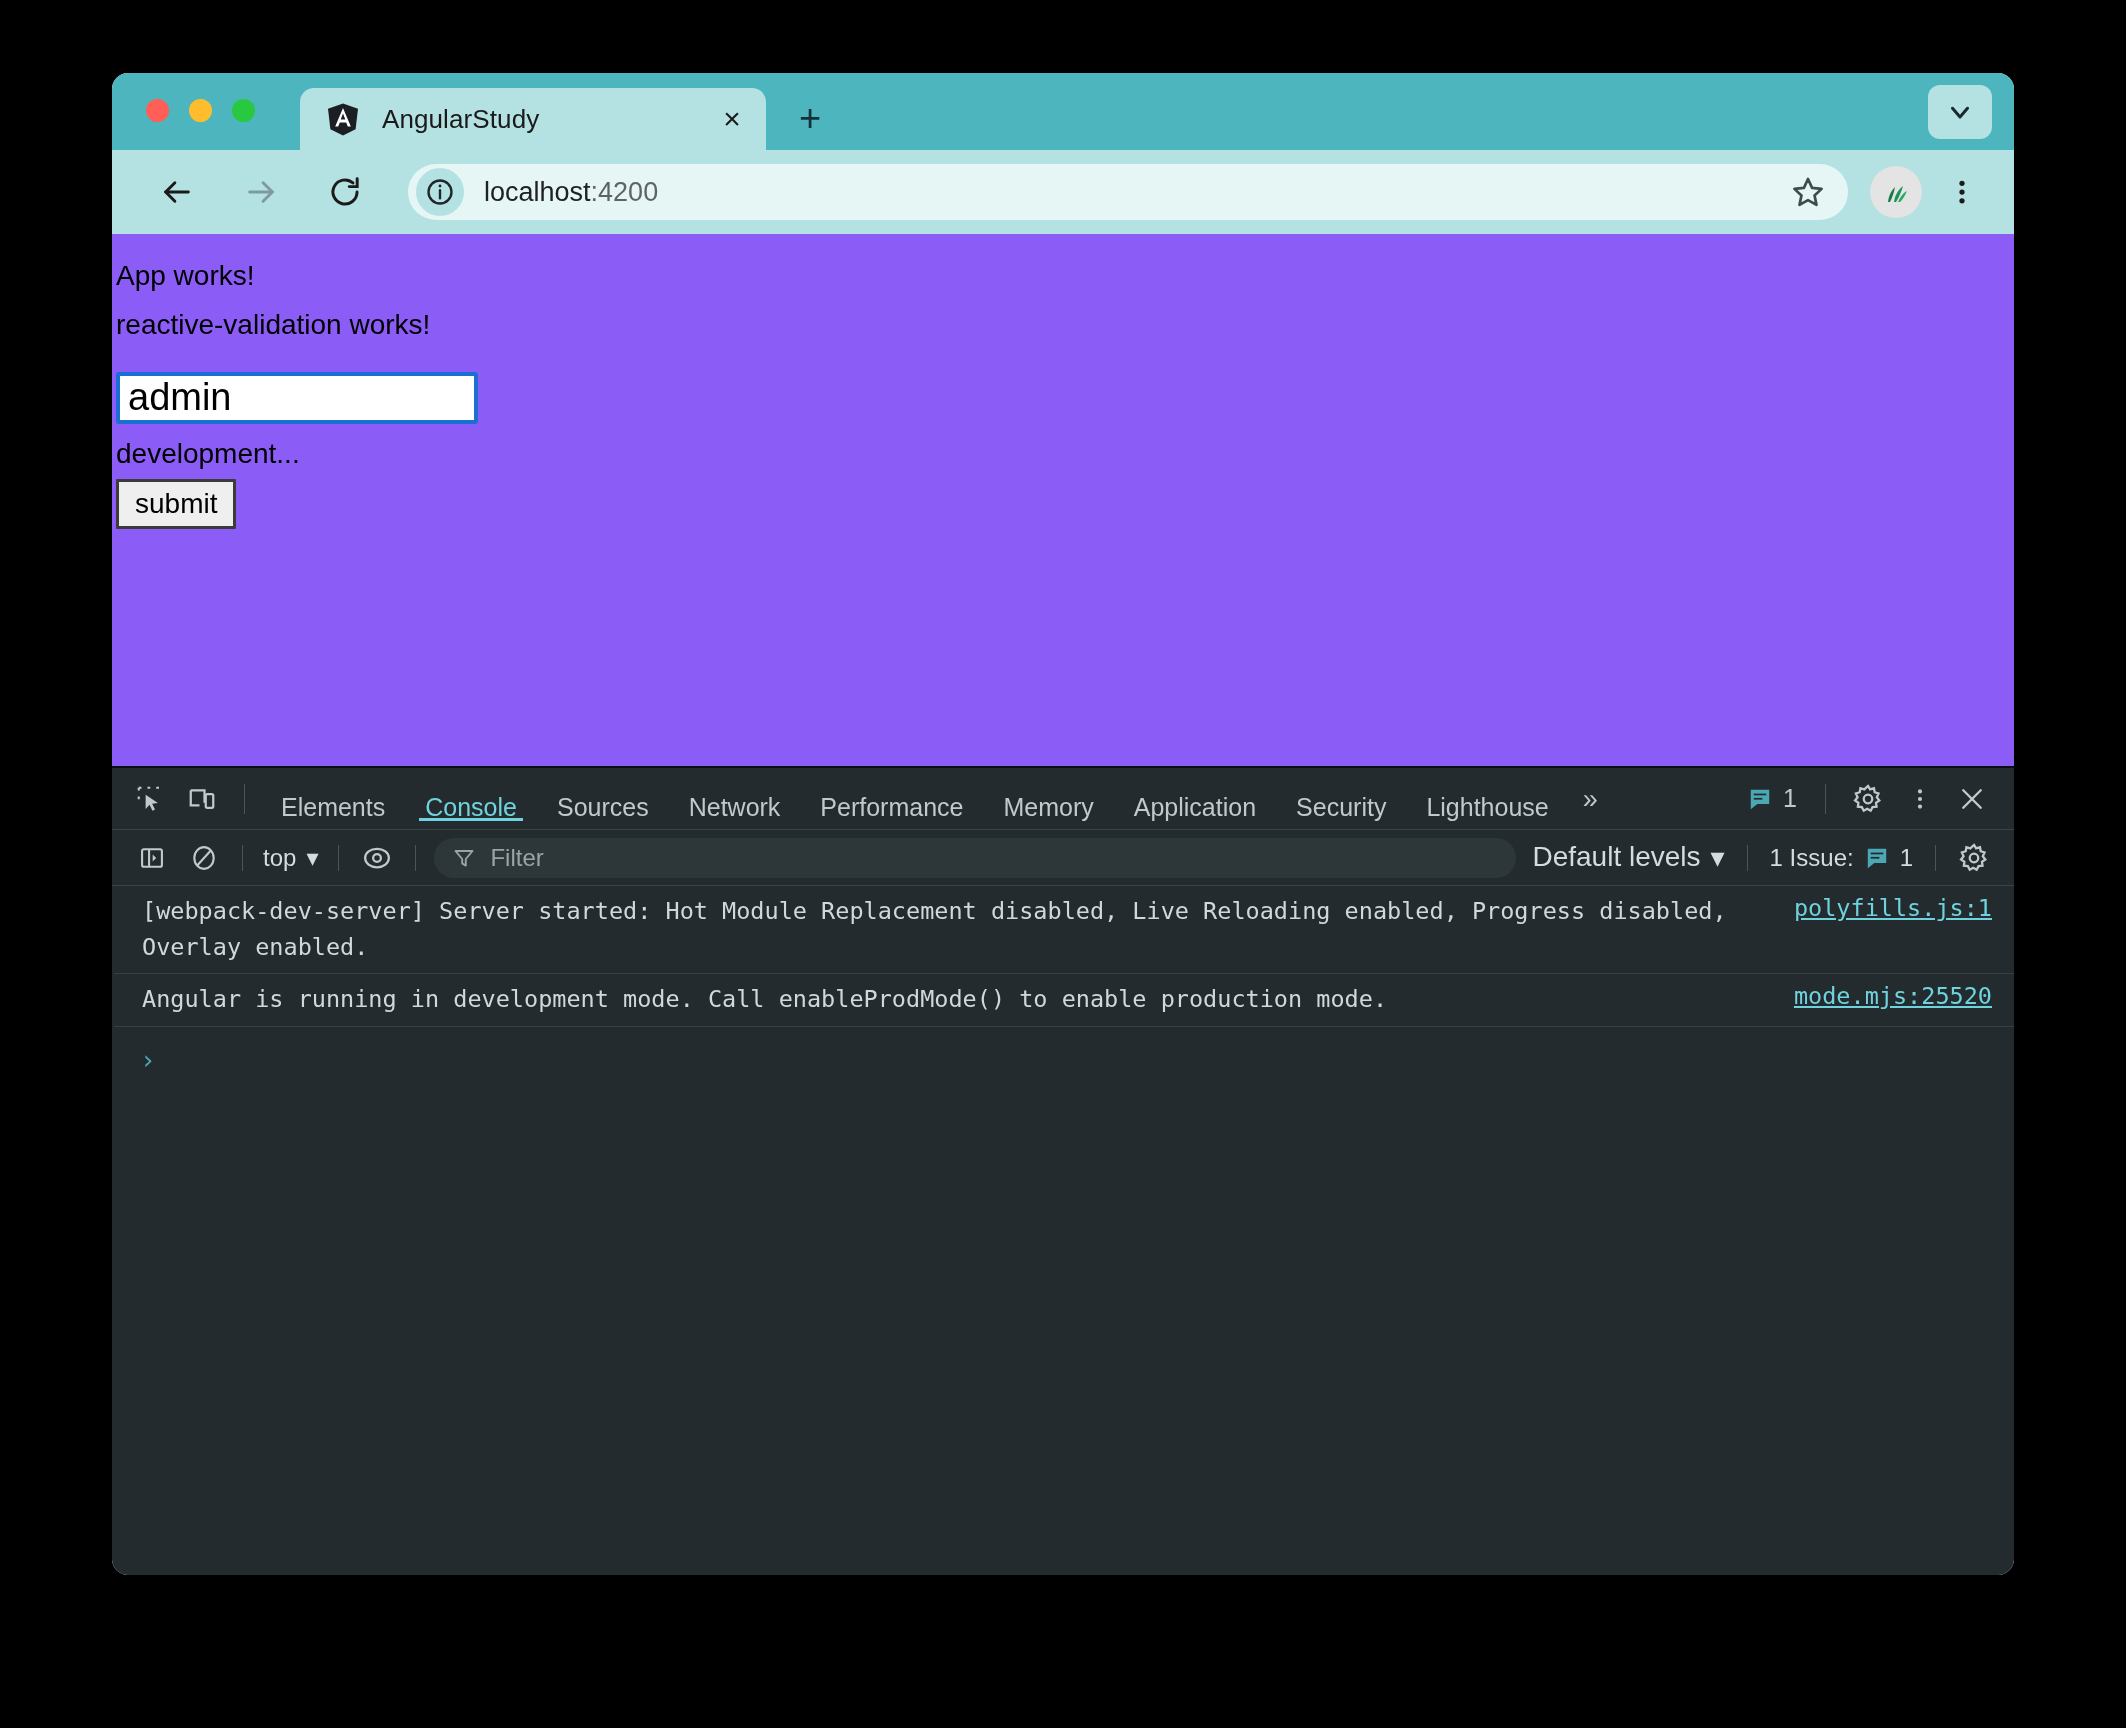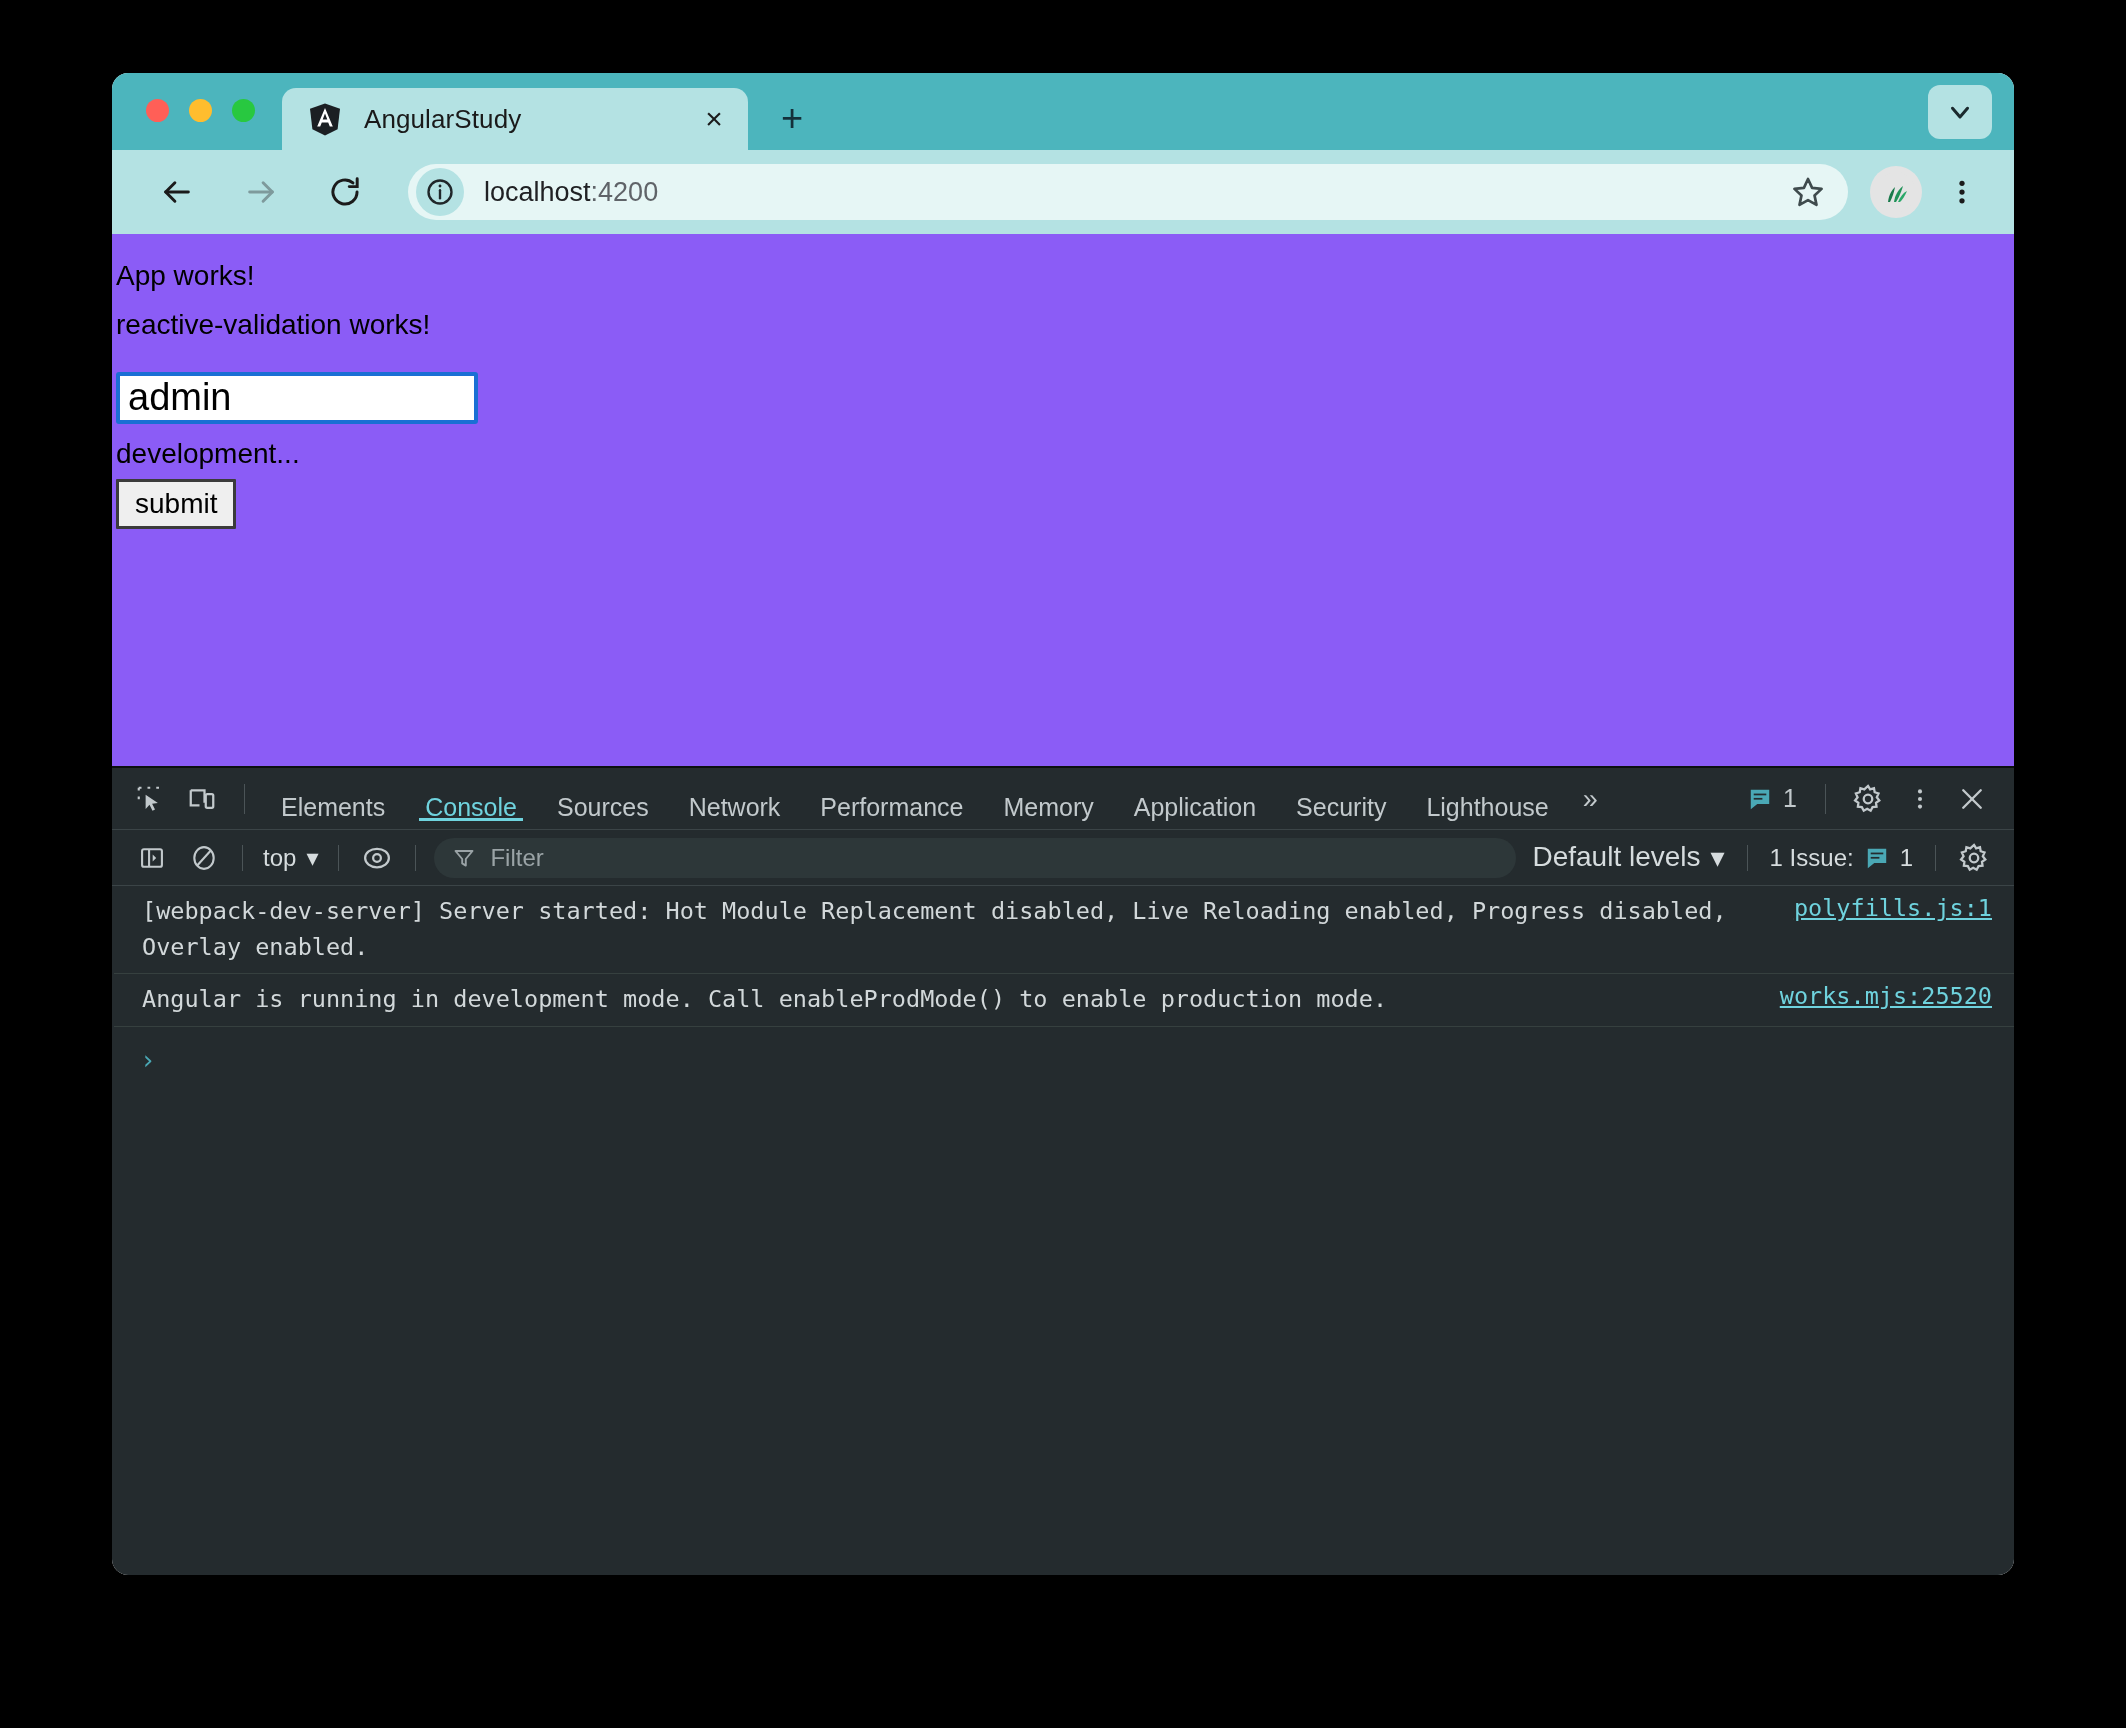--- a/index.html
+++ b/index.html
@@ -48,21 +48,21 @@
     width: 23px;
     height: 23px;
     border-radius: 50%;
   }
   .tl-red { background: #ff5f57; }
   .tl-yellow { background: #ffbd2e; }
   .tl-green { background: #28c840; }
 
   #tab-strip {
     position: absolute;
-    left: 170px;
+    left: 188px;
     bottom: 0;
     height: 62px;
     display: flex;
     align-items: flex-end;
   }
   #browser-tab {
     width: 466px;
     height: 62px;
     background: #b4e2e3;
     border-radius: 14px 14px 0 0;
@@ -665,21 +665,21 @@
       </div>
     </div>
 
     <div id="console-body">
       <div class="console-row">
         <span class="console-msg">[webpack-dev-server] Server started: Hot Module Replacement disabled, Live Reloading enabled, Progress disabled, Overlay enabled.</span>
         <span class="console-src">polyfills.js:1</span>
       </div>
       <div class="console-row">
         <span class="console-msg">Angular is running in development mode. Call enableProdMode() to enable production mode.</span>
-        <span class="console-src">works.mjs:25520</span>
+        <span class="console-src">mode.mjs:25520</span>
       </div>
       <div id="console-prompt-row">
         <span id="console-prompt-chevron">›</span>
       </div>
     </div>
 
   </div>
 </div>
 
 </body></html>

